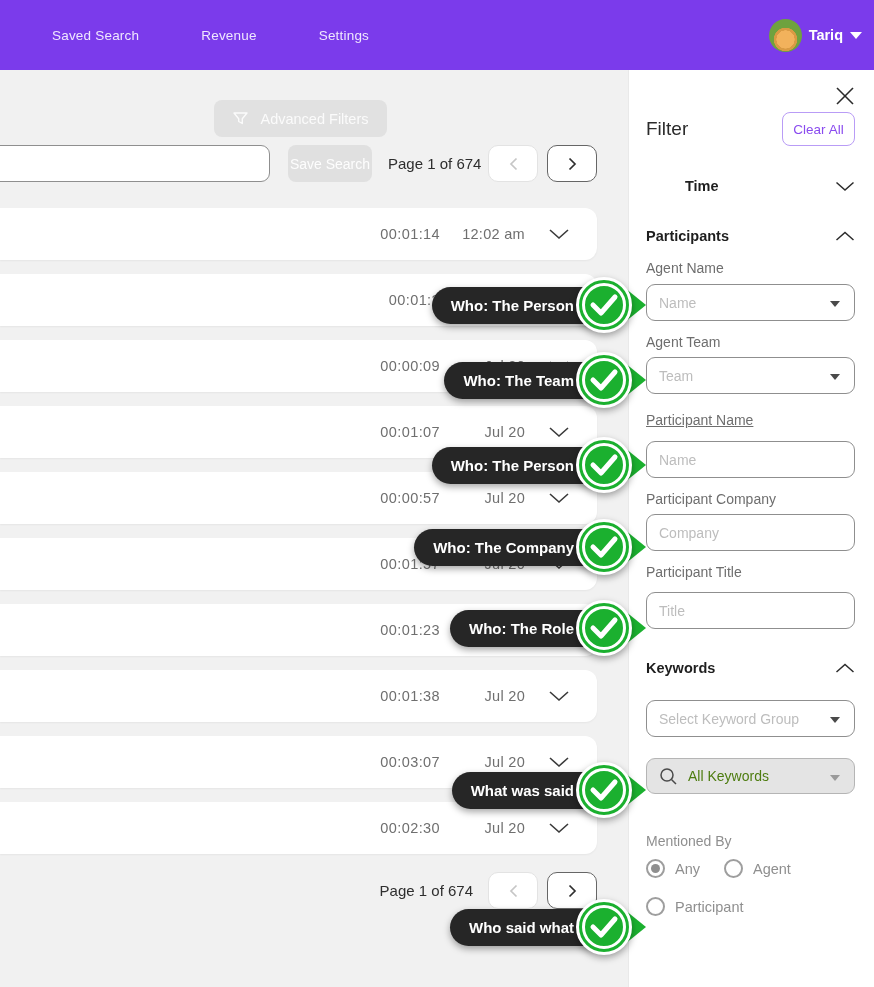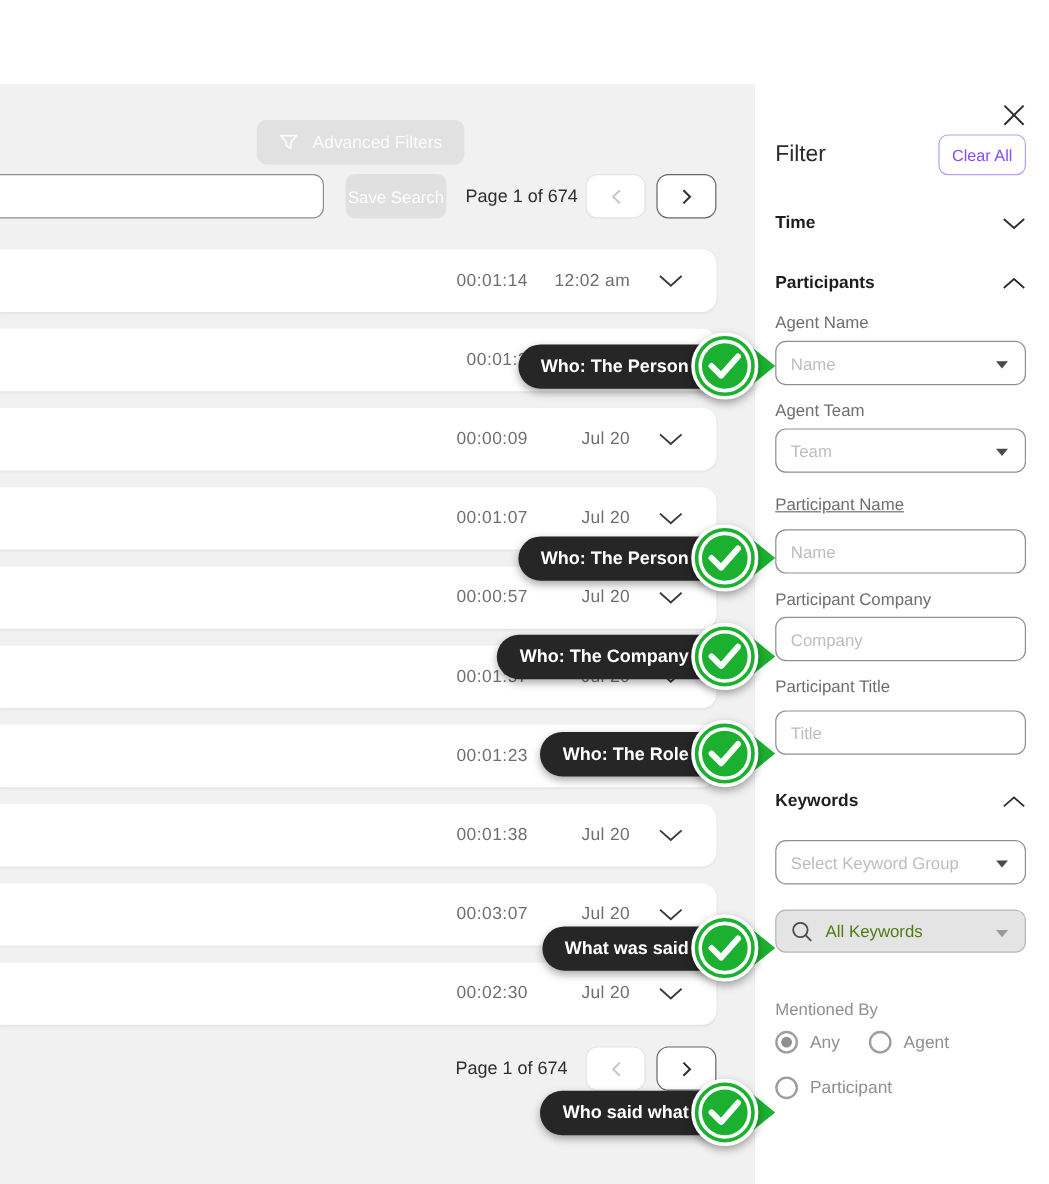--- a/index.html
+++ b/index.html
@@ -49,21 +49,21 @@
   
   .panel { position:absolute; top:70px; right:0; width:246px; height:917px; background:#fff;
     border-left:1px solid #E9E9E9; padding:0 19px 0 17px; z-index:6; }
   .close-row { display:flex; justify-content:flex-end; margin-top:16px; }
   .close-x { cursor:pointer; }
   .panel-head { display:flex; align-items:center; justify-content:space-between; margin-top:6px; }
   .panel-title { font-size:19px; color:#2B2B2B; }
   .clear-btn { width:73px; height:34px; background:#fff; border:1px solid #B99CF6; color:#8A4BEF;
     border-radius:8px; font-size:13.5px; cursor:pointer; }
   .sec-row { display:flex; align-items:center; justify-content:space-between; cursor:pointer; height:22px; }
-  .sec-time { margin-top:29px; }
+  .sec-time { margin-top:29px;margin-left:39px; }
   .sec-participants { margin-top:28px; }
   .sec-calldetails { margin-top:33px; }
   .sec-keywords { margin-top:28px; }
   .sec-label { font-size:14.5px; font-weight:bold; color:#1E1E1E; }
   .fld-label { font-size:14px; color:#6E6E6E; }
   .lb1 { margin-top:13px; } .lb2 { margin-top:13px; } .lb3 { margin-top:18px;text-decoration:underline; }
   .lb4 { margin-top:13px; } .lb5 { margin-top:13px; }
   .field { margin-top:8px; height:37px; border:1px solid #8F8F8F; border-radius:9px; background:#fff;
     display:flex; align-items:center; padding:0 12px; position:relative; }
   .f2,.f4 { margin-top:7px; } .f3 { margin-top:13px; } .f5 { margin-top:12px; }
@@ -95,20 +95,30 @@
   .co-circle { position:absolute; left:0; top:0; width:56px; height:56px; border-radius:50%;
     background:#1BB02F; border:3px solid #fff; box-shadow:0 3px 7px rgba(0,0,0,.35);
     display:flex; align-items:center; justify-content:center; }
   .co-circle::before { content:""; position:absolute; inset:3px; border:3px solid #fff; border-radius:50%; }
 </style>
 </head>
 <body>
 
 <div class="stage">
 
+  <header class="nav">
+    <span class="nav-item">Saved Search</span>
+    <span class="nav-item">Revenue</span>
+    <span class="nav-item">Settings</span>
+    <div class="nav-user">
+      <span class="avatar"></span>
+      <span class="nav-username">Tariq</span>
+      <span class="nav-caret"></span>
+    </div>
+  </header>
 
   <div class="main">
 
     <div class="adv-row">
       <button class="adv-btn">
         <svg width="17" height="17" viewBox="0 0 17 17">
           <path d="M2 3 H15 L10.3 8.7 V13.5 L6.7 11.5 V8.7 Z" fill="none" stroke="#FBFBFB" stroke-width="1.4" stroke-linejoin="round"></path>
         </svg>
         <span>Advanced Filters</span>
       </button>
@@ -333,20 +343,31 @@
     <div class="badge">
       <div class="co-arrow"></div>
       <div class="co-circle">
         <svg width="30" height="24" viewBox="0 0 30 24">
             <path d="M4 12 L12 20 L26 4" fill="none" stroke="#fff" stroke-width="5" stroke-linecap="round" stroke-linejoin="round"></path>
           </svg>
       </div>
     </div>
   </div>
 
+  <div class="callout co2">
+    <div class="pill">Who: The Team</div>
+    <div class="badge">
+      <div class="co-arrow"></div>
+      <div class="co-circle">
+        <svg width="30" height="24" viewBox="0 0 30 24">
+            <path d="M4 12 L12 20 L26 4" fill="none" stroke="#fff" stroke-width="5" stroke-linecap="round" stroke-linejoin="round"></path>
+          </svg>
+      </div>
+    </div>
+  </div>
 
   <div class="callout co3">
     <div class="pill">Who: The Person</div>
     <div class="badge">
       <div class="co-arrow"></div>
       <div class="co-circle">
         <svg width="30" height="24" viewBox="0 0 30 24">
             <path d="M4 12 L12 20 L26 4" fill="none" stroke="#fff" stroke-width="5" stroke-linecap="round" stroke-linejoin="round"></path>
           </svg>
       </div>

